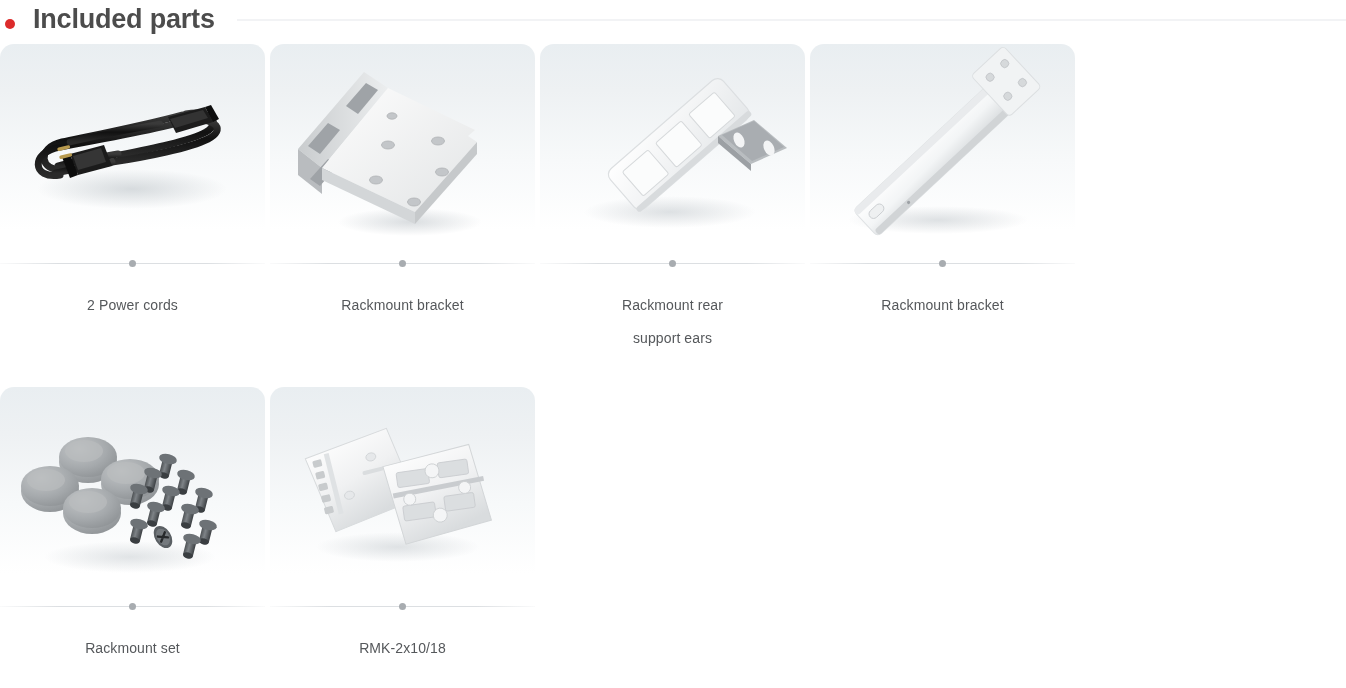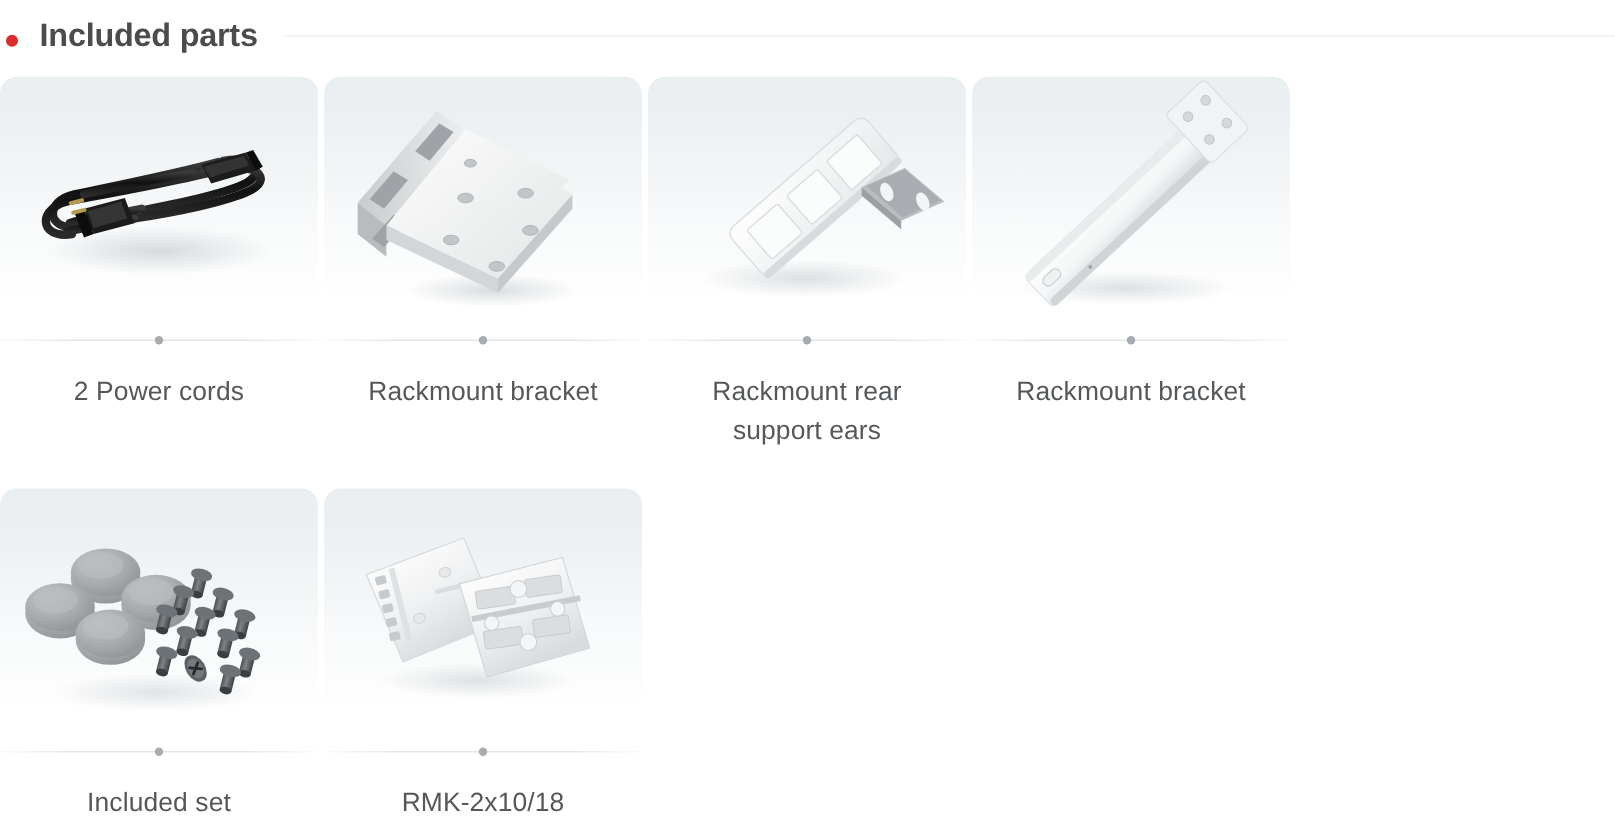--- a/index.html
+++ b/index.html
@@ -13,21 +13,21 @@
     width: 1346px;
     height: 688px;
     overflow: hidden;
     font-family: "Liberation Sans", "DejaVu Sans", sans-serif;
     -webkit-font-smoothing: antialiased;
   }
 
   
   .section-header {
     position: relative;
-    height: 64px;
+    height: 44px;
     display: flex;
     align-items: center;
     padding-left: 5px;
     overflow: hidden;
   }
   .header-bullet {
     width: 10px;
     height: 10px;
     border-radius: 50%;
     background: #dc2b2b;
@@ -106,21 +106,21 @@
     height: 7px;
     margin-left: -3.5px;
     border-radius: 50%;
     background: #a8acb0;
   }
 
   .card-caption {
     width: 265px;
     margin-top: 19px;
     text-align: center;
-    font-size: 22px;
+    font-size: 14px;
     line-height: 33px;
     font-weight: 400;
     color: #55585b;
     letter-spacing: 0.1px;
   }
 </style>
 </head>
 <body>
 
 <div class="section-header">
@@ -419,21 +419,21 @@
             <ellipse cx="0" cy="0" rx="6" ry="9" fill="#74797d"></ellipse>
             <path d="M-4 -3 L 4 3 M -4 3 L 4 -3" stroke="#26292b" stroke-width="2.4" stroke-linecap="round"></path>
           </g>
         </g>
       </svg>
     </div>
     <div class="card-divider">
       <span class="rule"></span>
       <span class="knob"></span>
     </div>
-    <div class="card-caption">Included set</div>
+    <div class="card-caption">Rackmount set</div>
   </div>
 
   <div class="part-card">
     <div class="card-media">
       <svg class="card-art" viewBox="0 0 265 212">
         <defs>
           <linearGradient id="plasticG" x1="0" y1="0" x2="0.4" y2="1">
             <stop offset="0" stop-color="#ffffff"></stop>
             <stop offset="0.55" stop-color="#f0f1f2"></stop>
             <stop offset="1" stop-color="#d9dcde"></stop>

